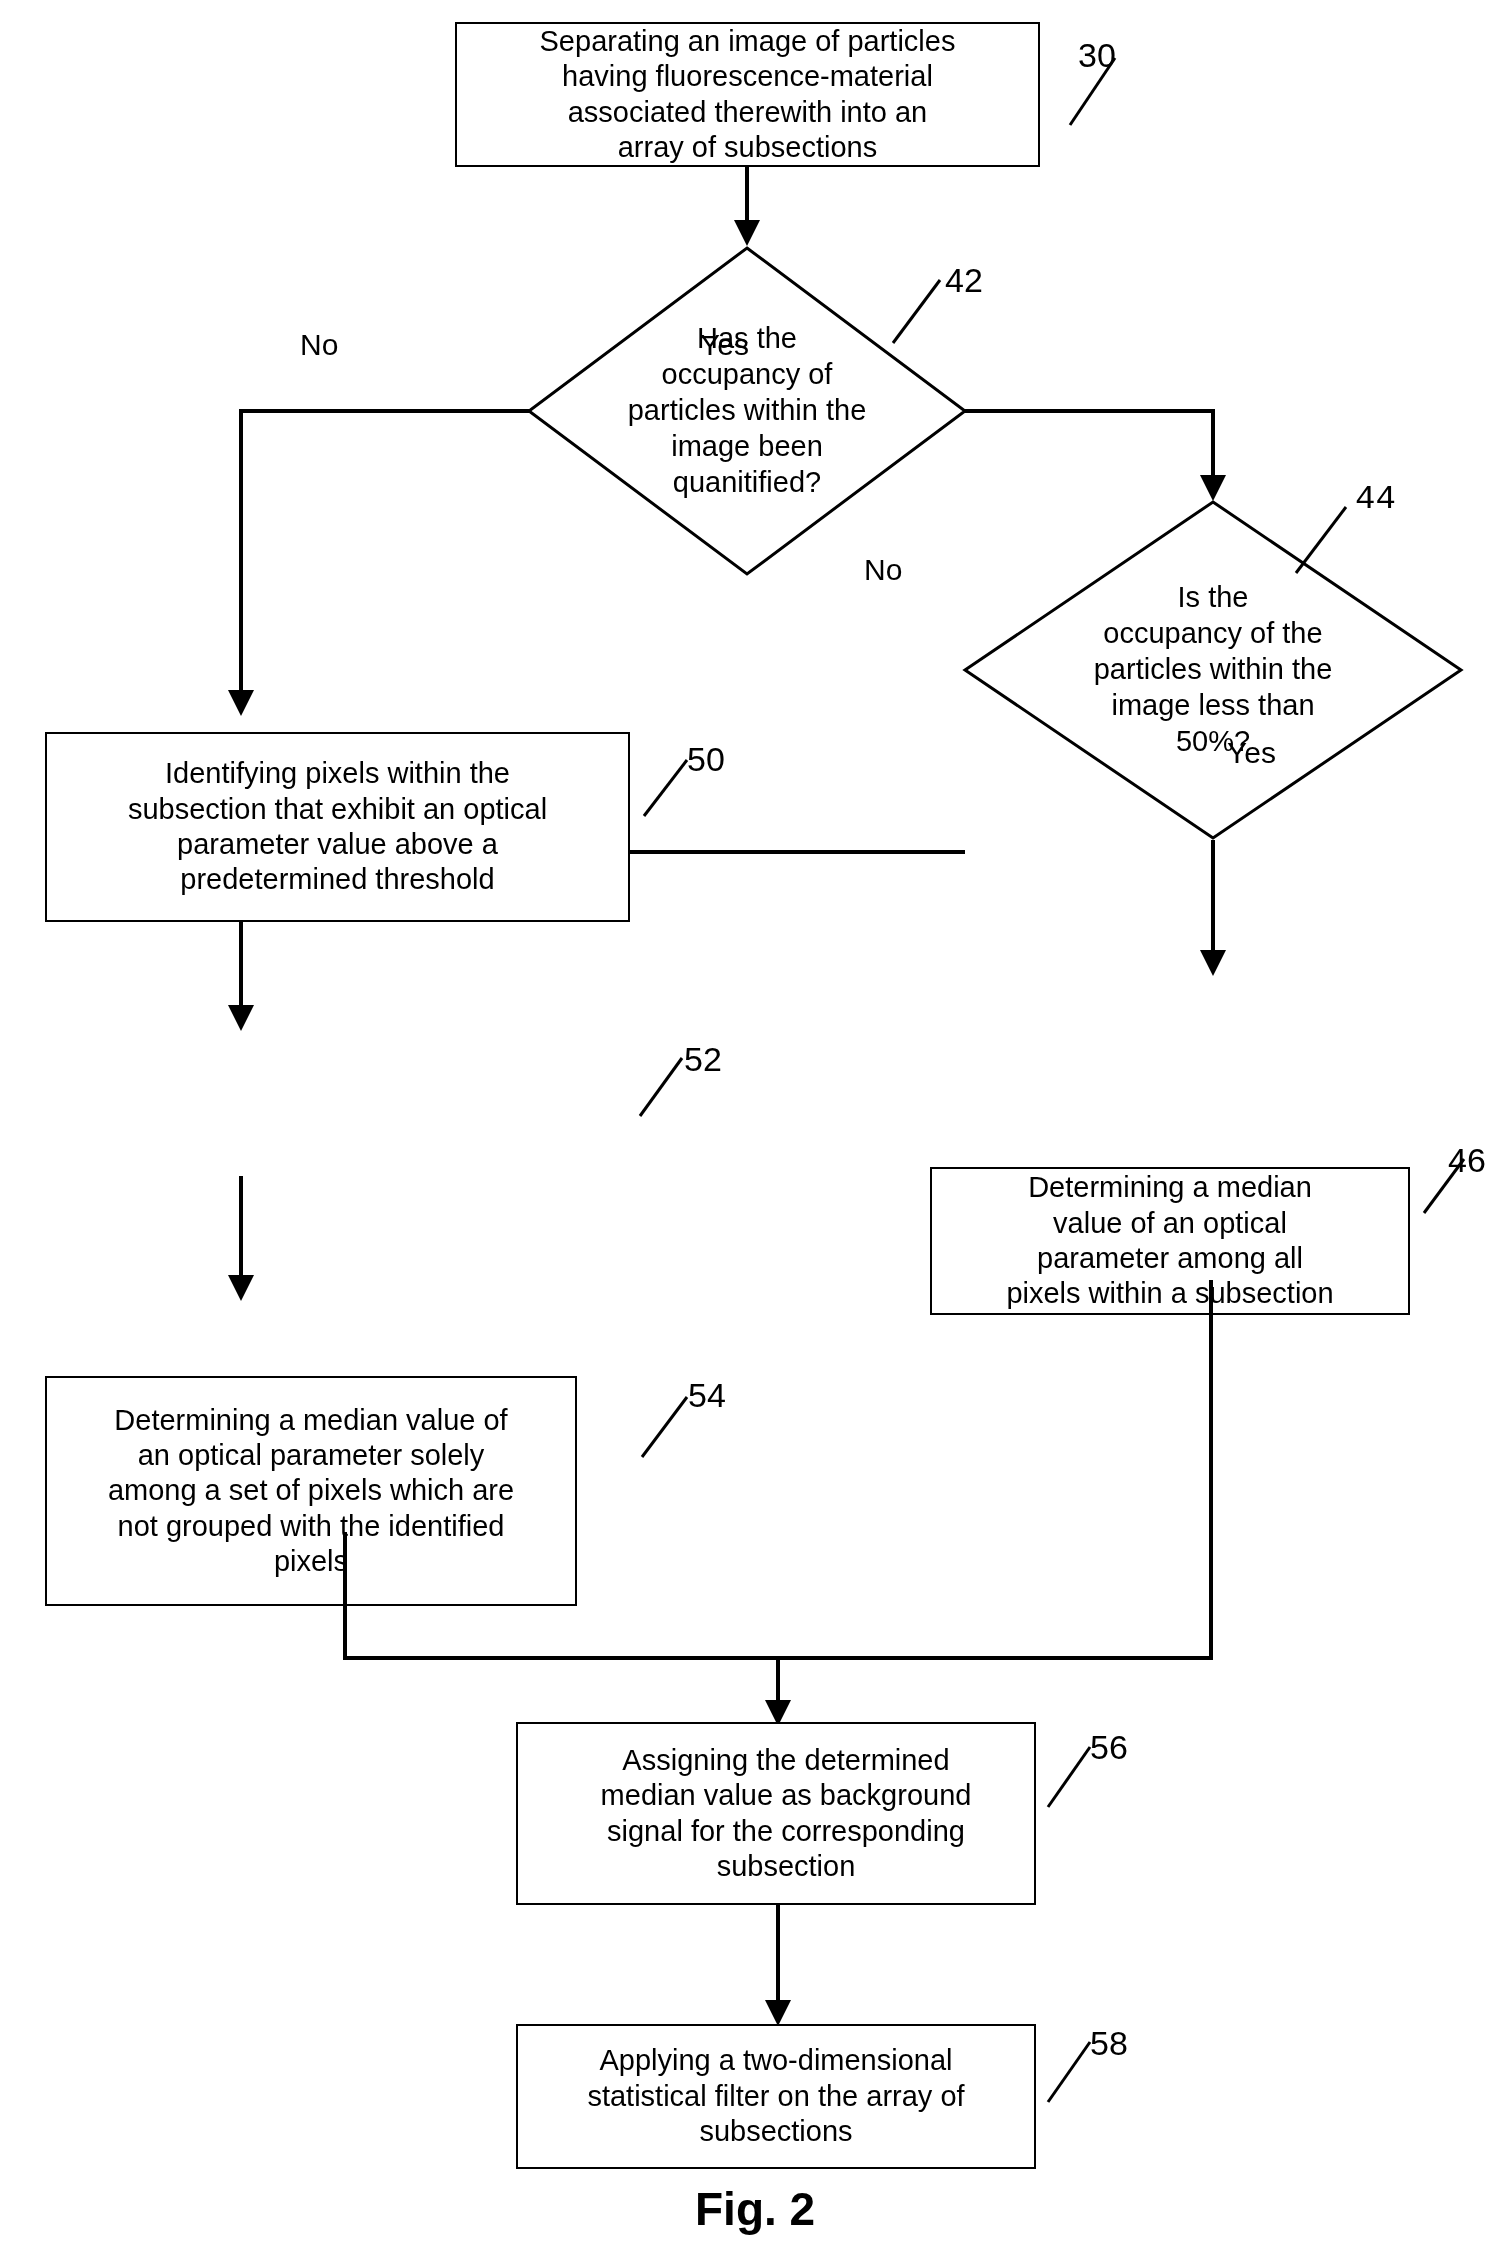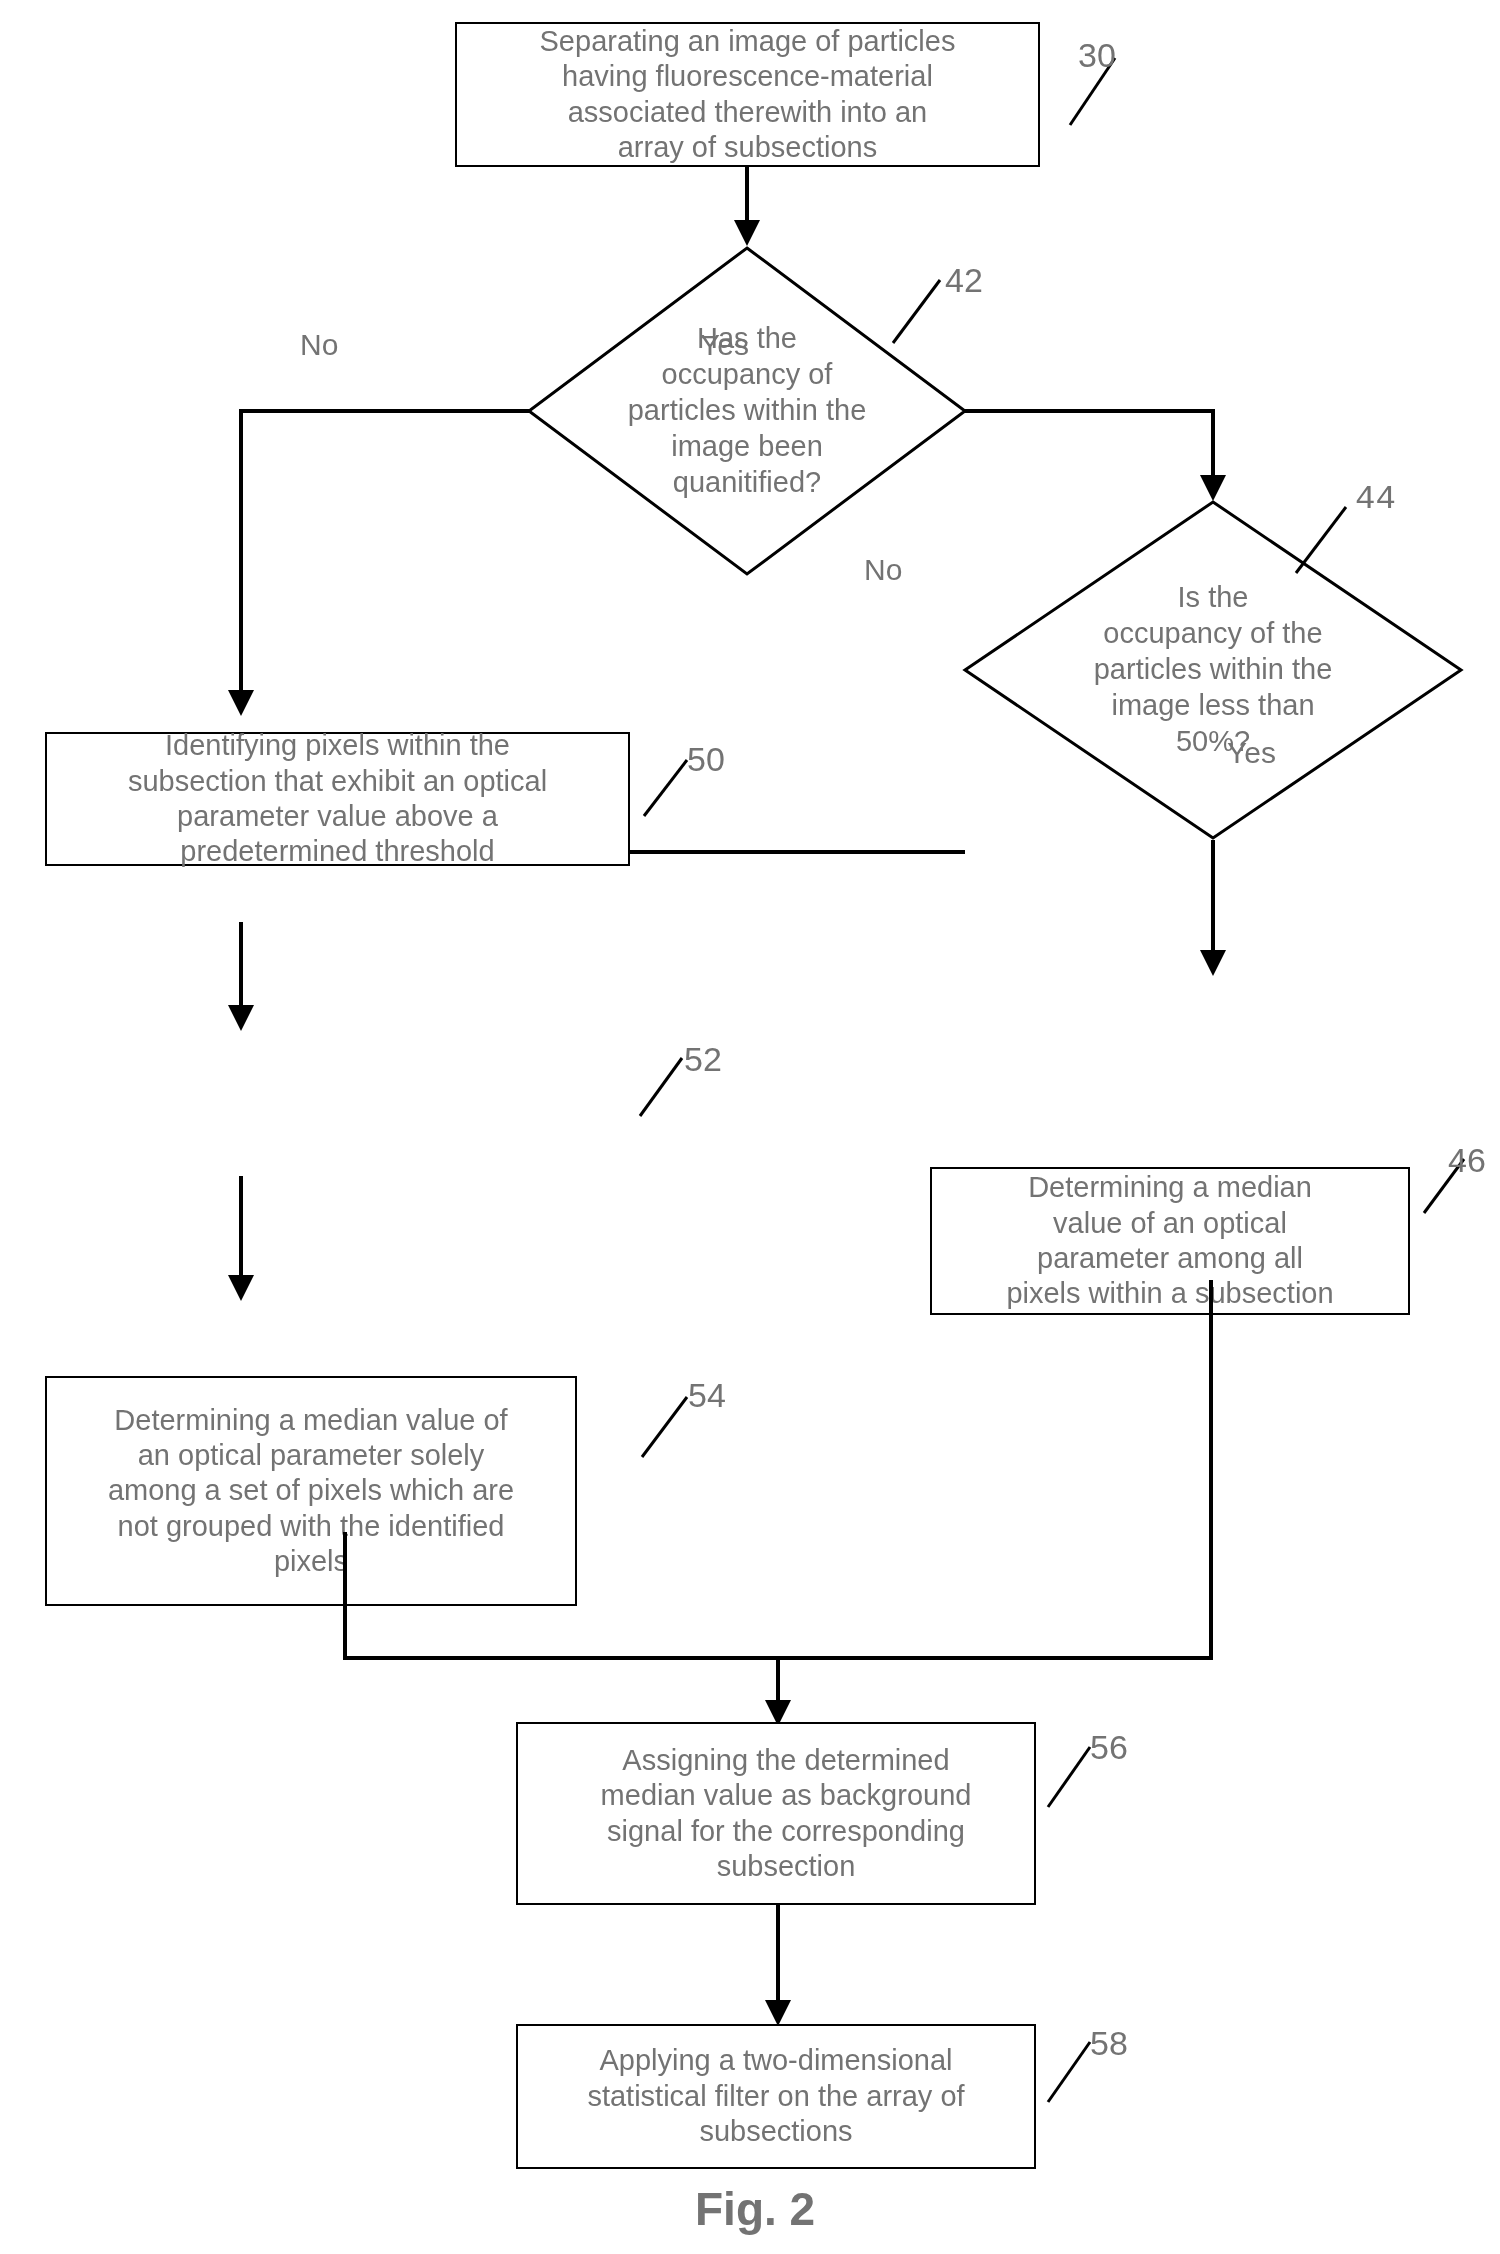--- a/index.html
+++ b/index.html
@@ -7,21 +7,21 @@
     margin: 0;
     padding: 0;
     background: #ffffff;
   }
   #page {
     position: relative;
     width: 1500px;
     height: 2254px;
     background: #ffffff;
     font-family: "Liberation Sans", sans-serif;
-    color: #737373;
+    color: #000000;
     overflow: hidden;
   }
   
   .node {
     position: absolute;
     box-sizing: border-box;
     border: 2px solid #000;
     background: #fff;
     display: flex;
     align-items: center;
@@ -182,21 +182,21 @@
 
   <div class="node" style="left:930px; top:1132px; width:480px; height:148px;margin-top:35px;">Determining a median
 value of an optical
 parameter among all
 pixels within a subsection</div>
   <svg class="leader" style="left:1412px; top:1145px; width:90px; height:80px;">
     <line x1="12" y1="68" x2="52" y2="14"></line>
   </svg>
   <div class="ref-num" style="left:1448px; top:1143px;">46</div>
 
-  <div class="node" style="left:45px; top:732px; width:585px; height:134px;">Identifying pixels within the
+  <div class="node" style="left:45px; top:732px; width:585px; height:190px;">Identifying pixels within the
 subsection that exhibit an optical
 parameter value above a
 predetermined threshold</div>
   <svg class="leader" style="left:632px; top:748px; width:100px; height:80px;">
     <line x1="12" y1="68" x2="55" y2="12"></line>
   </svg>
   <div class="ref-num" style="left:687px; top:742px;">50</div>
 
   <div class="vline" style="left:239px; top:922px; width:4px; height:90px;"></div>
   <div class="arrow-down" style="left:228px; top:1005px;"></div>

